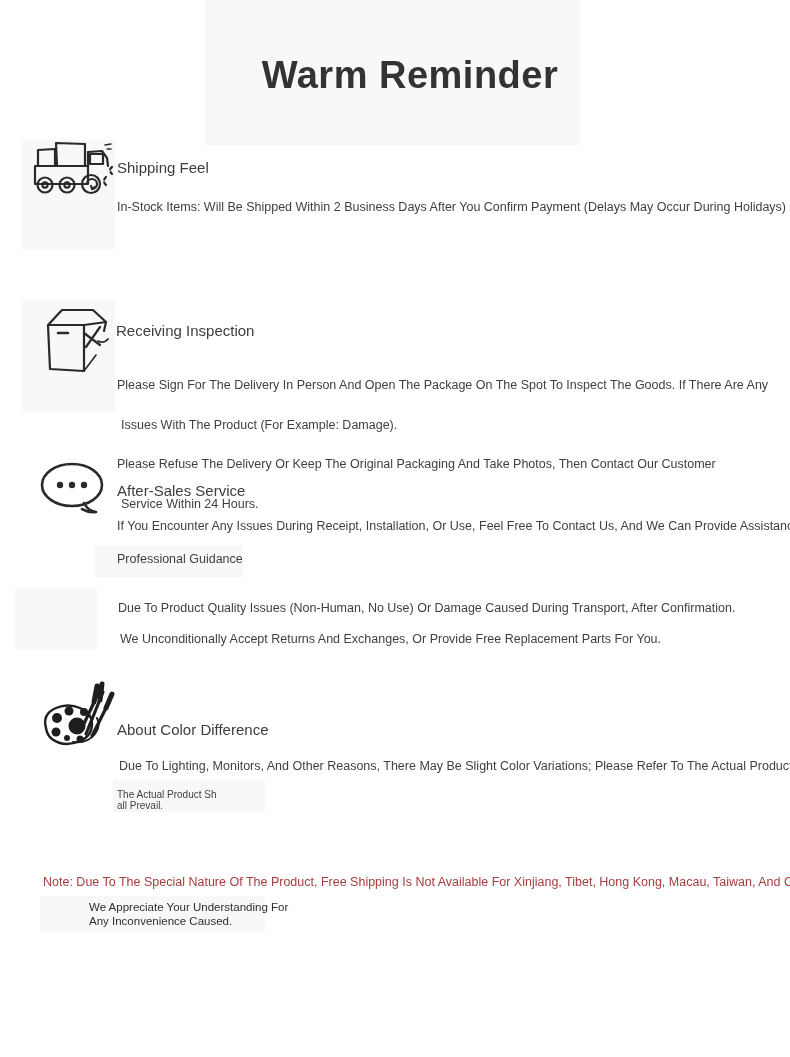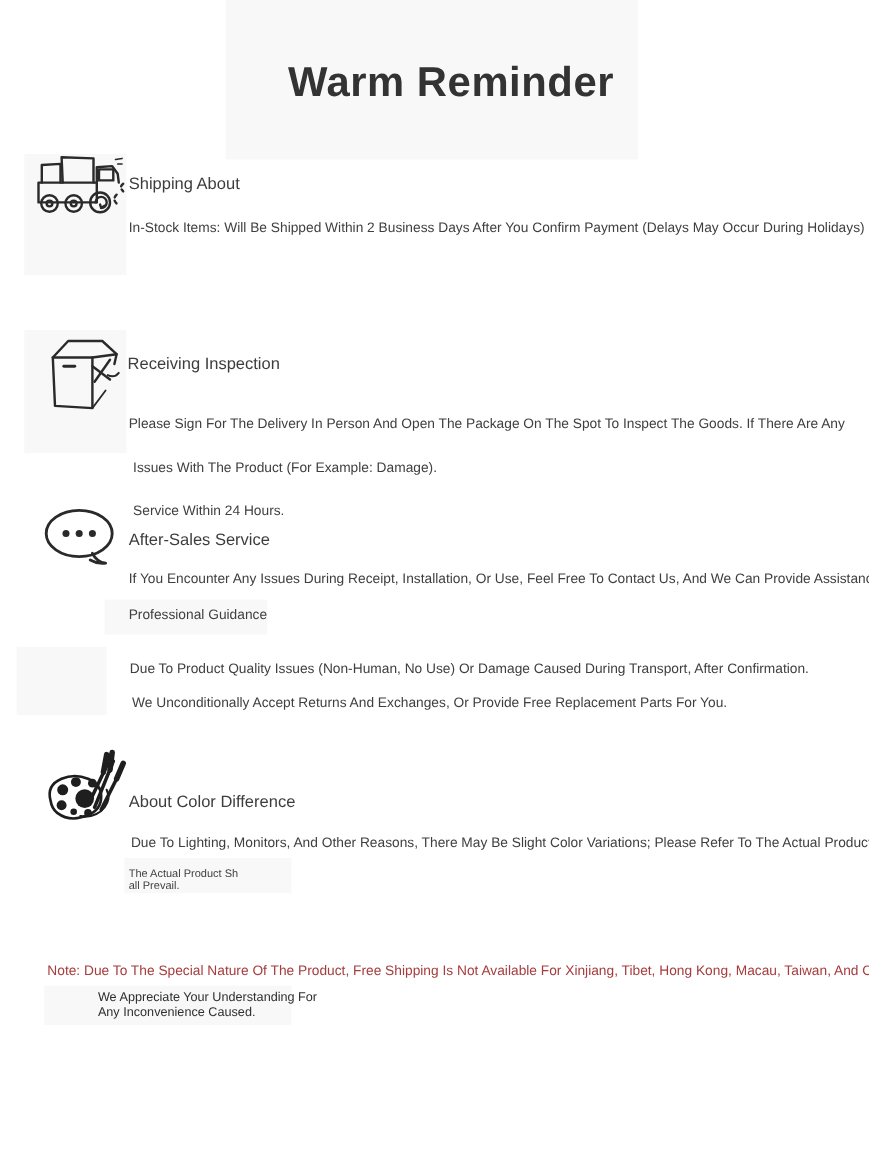--- a/index.html
+++ b/index.html
@@ -46,38 +46,39 @@
       <circle cx="39" cy="48" r="7.5"></circle>
       <circle cx="39" cy="48" r="2.6"></circle>
       <circle cx="63" cy="47" r="9"></circle>
       <path d="M59 47 a5 5 0 1 1 5 5"></path>
       <path d="M64 52 l3 -2 M64 52 l-1 -3"></path>
       <path d="M77 8 l6 -1 M79 12 l4 0" stroke-width="1.4"></path>
       <path d="M84 30 q-4 3 0 7" stroke-dasharray="3 3"></path>
       <path d="M78 40 q-4 4 0 8" stroke-dasharray="3 3"></path>
     </svg>
   </div>
-  <div class="heading" style="left:117px;top:159px">Shipping About</div>
+  <div class="heading" style="left:117px;top:159px">Shipping Feel</div>
   <div class="line" style="left:117px;top:200px">In-Stock Items: Will Be Shipped Within 2 Business Days After You Confirm Payment (Delays May Occur During Holidays)</div>
 
   <div class="icon" style="left:38px;top:303px">
     <svg width="76" height="70" viewBox="0 0 76 70" fill="none" stroke="#2a2a2a" stroke-width="2.2" stroke-linecap="round" stroke-linejoin="round">
       <path d="M10 22 L24 7 L55 7 L68 19"></path>
       <path d="M10 22 L46 22 L46 68 L12 66 Z"></path>
       <path d="M46 22 L68 19 L66 28"></path>
       <path d="M46 30 L62 42 M62 24 L48 44"></path>
       <path d="M60 38 q6 3 10 -2" stroke-width="1.8"></path>
       <path d="M20 30 l10 0" stroke-width="2.6"></path>
       <path d="M46 68 L58 52" stroke-width="1.6"></path>
     </svg>
   </div>
   <div class="heading" style="left:116px;top:322px">Receiving Inspection</div>
   <div class="multiline" style="left:117px;top:354px">
     <div class="row">Please Sign For The Delivery In Person And Open The Package On The Spot To Inspect The Goods. If There Are Any</div>
     <div class="row indent">Issues With The Product (For Example: Damage).</div>
+    <div class="row">Please Refuse The Delivery Or Keep The Original Packaging And Take Photos, Then Contact Our Customer</div>
     <div class="row indent">Service Within 24 Hours.</div>
   </div>
 
   <div class="icon" style="left:38px;top:460px">
     <svg width="70" height="58" viewBox="0 0 70 58" fill="none" stroke="#2a2a2a" stroke-width="2.6" stroke-linecap="round" stroke-linejoin="round">
       <ellipse cx="34" cy="25" rx="30" ry="21"></ellipse>
       <path d="M46 43 q4 8 12 9 q-7 1 -14 -3"></path>
       <circle cx="22" cy="25" r="3.2" fill="#2a2a2a" stroke="none"></circle>
       <circle cx="34" cy="25" r="3.2" fill="#2a2a2a" stroke="none"></circle>
       <circle cx="46" cy="25" r="3.2" fill="#2a2a2a" stroke="none"></circle>

